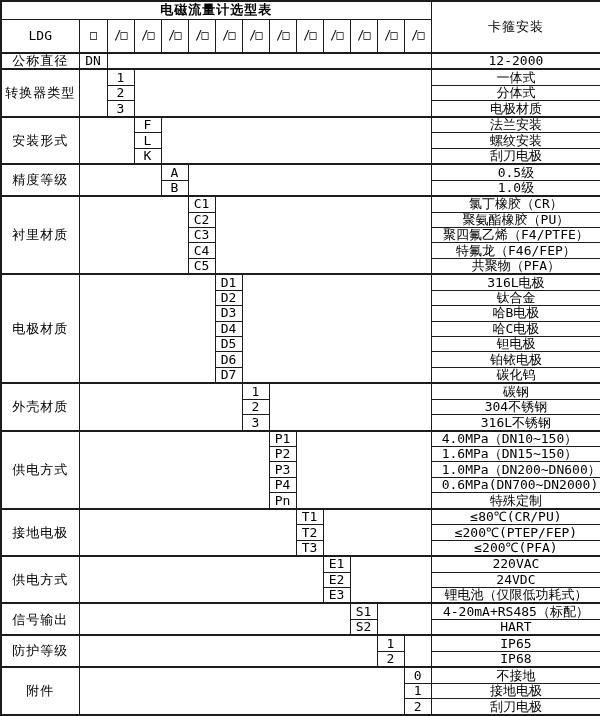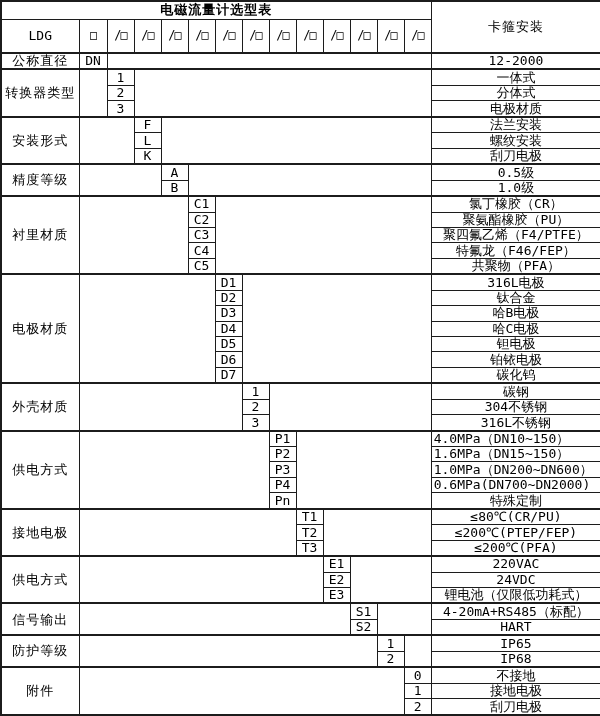--- a/index.html
+++ b/index.html
@@ -18,21 +18,21 @@
   }
   table.sel{border:2px solid #1c1c1c;}
   tr.gt td{border-top:2px solid #1c1c1c;}
   tr.r-title{height:18px;}
   tr.r-model{height:34px;}
   td.title{font-size:13px;letter-spacing:1px;font-weight:bold;}
   td.fh{font-size:13px;letter-spacing:1px;}
   td.lbl{letter-spacing:1px;}
   td.ldg{text-align:left;padding-left:7px;letter-spacing:0;}
   td.slot{font-size:12px;letter-spacing:-1px;}
-  td.desc.left{text-align:left;padding-left:2px;}
+  td.desc.left{text-align:left;padding-left:10px;}
 </style>
 </head>
 <body>
 
 <table class="sel">
   <colgroup>
     <col style="width:78px">
       <col style="width:28px">
     <col style="width:27px">
       <col style="width:27px">

